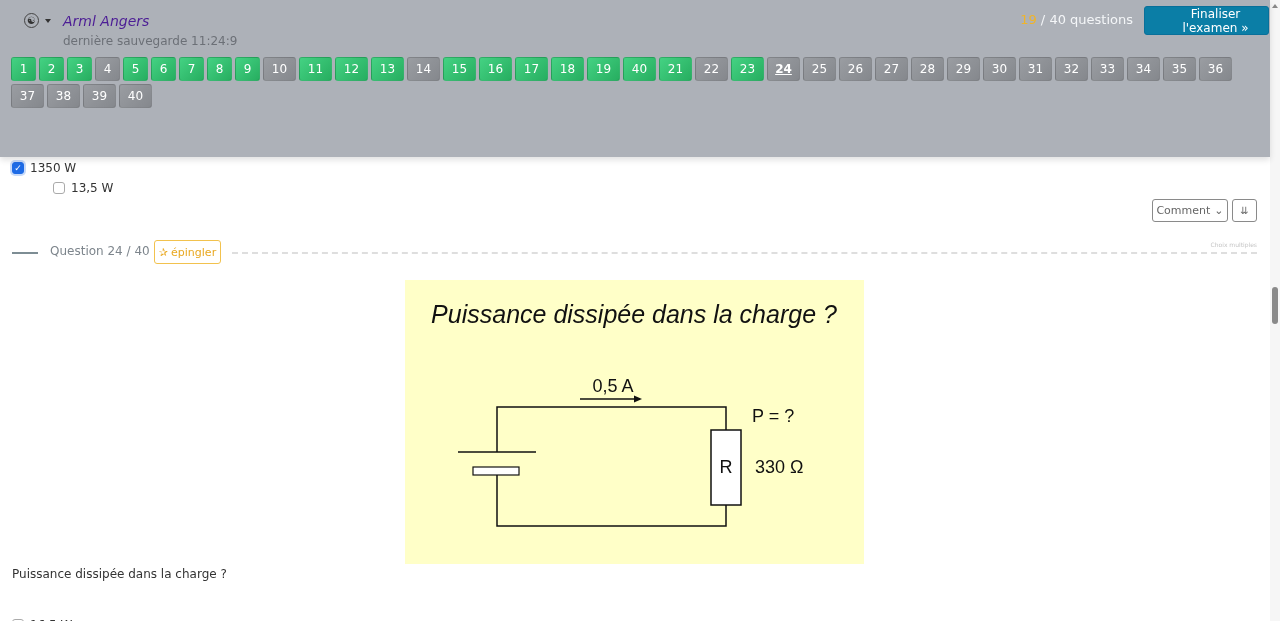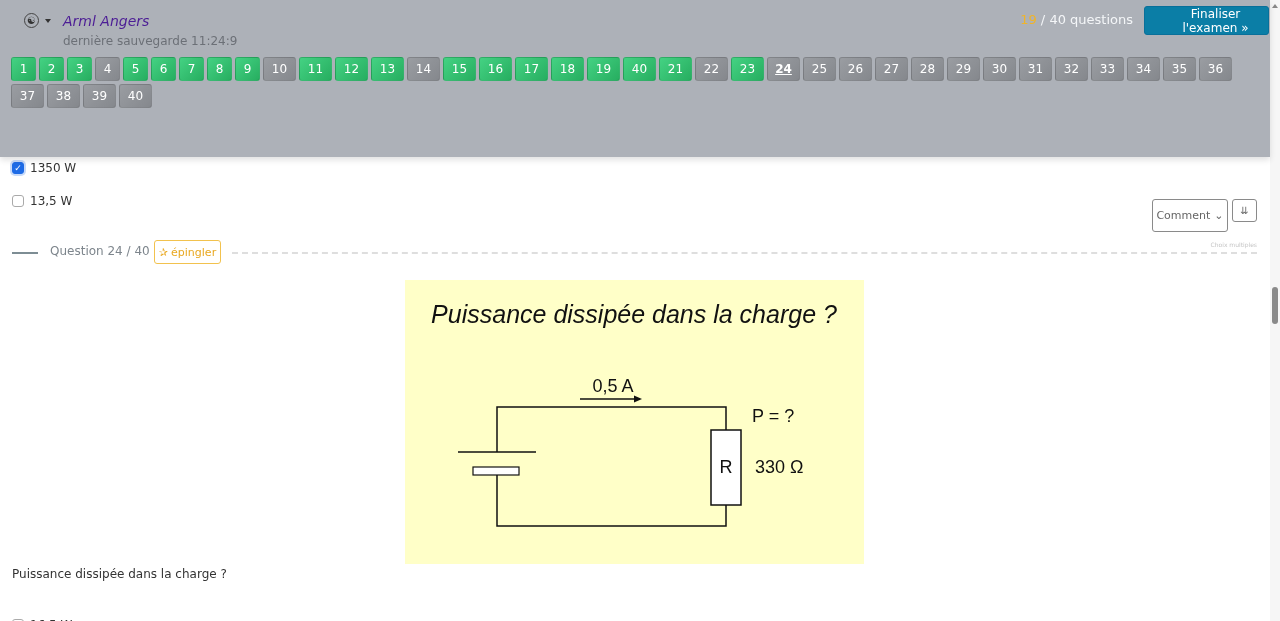--- a/index.html
+++ b/index.html
@@ -43,21 +43,21 @@
 
   .scrollbar { position: absolute; left: 1270px; top: 0; width: 10px; height: 621px; background: #f6f6f6; }
   .scroll-up { position: absolute; left: 2px; top: 4px; width: 0; height: 0; border-left: 3px solid transparent; border-right: 3px solid transparent; border-bottom: 4px solid #888; }
   .scroll-thumb { position: absolute; left: 2px; top: 287px; width: 6px; height: 37px; background: #8a8a8a; border-radius: 3px; }
 
   .option { position: absolute; left: 12px; display: flex; align-items: center; font-size: 12px; color: #333; }
   .cb { width: 12px; height: 12px; border: 1px solid #aaa; border-radius: 3px; margin-right: 6px; background: #fff; display: inline-flex; align-items: center; justify-content: center; }
   .cb.checked { background: #1e6be6; border-color: #1e6be6; color: #fff; font-size: 9px; box-shadow: 0 0 0 2px rgba(30,107,230,0.25); }
 
   .comment-btn {
-    position: absolute; left: 1152px; top: 199px; width: 76px; height: 33px;
+    position: absolute; left: 1152px; top: 199px; width: 76px; height: 23px;
     border: 1px solid #8a8a8a; border-radius: 3px; background: #fff; color: #666; font-size: 11px;
     display: flex; align-items: center; justify-content: center; gap: 4px; cursor: pointer; text-align: center;
   }
   .expand-btn {
     position: absolute; left: 1232px; top: 199px; width: 25px; height: 23px;
     border: 1px solid #8a8a8a; border-radius: 3px; background: #fff; color: #666; font-size: 10px;
     display: flex; align-items: center; justify-content: center; cursor: pointer;
   }
   .qtype { position: absolute; right: 23px; top: 241px; font-size: 6px; color: #c5c5c5; }
 
@@ -137,21 +137,21 @@
 
 <div class="scrollbar">
   <div class="scroll-up"></div>
   <div class="scroll-thumb"></div>
 </div>
 
 <label class="option" style="top:161px;">
   <span class="cb checked">✓</span>
   <span>1350 W</span>
 </label>
-<label class="option" style="top:194px;">
+<label class="option" style="top:181px;margin-left:41px;">
   <span class="cb"></span>
   <span>13,5 W</span>
 </label>
 
 <div class="comment-btn">
   <span>Comment</span>
   <span>⌄</span>
 </div>
 <div class="expand-btn">
   <span>⇊</span>

